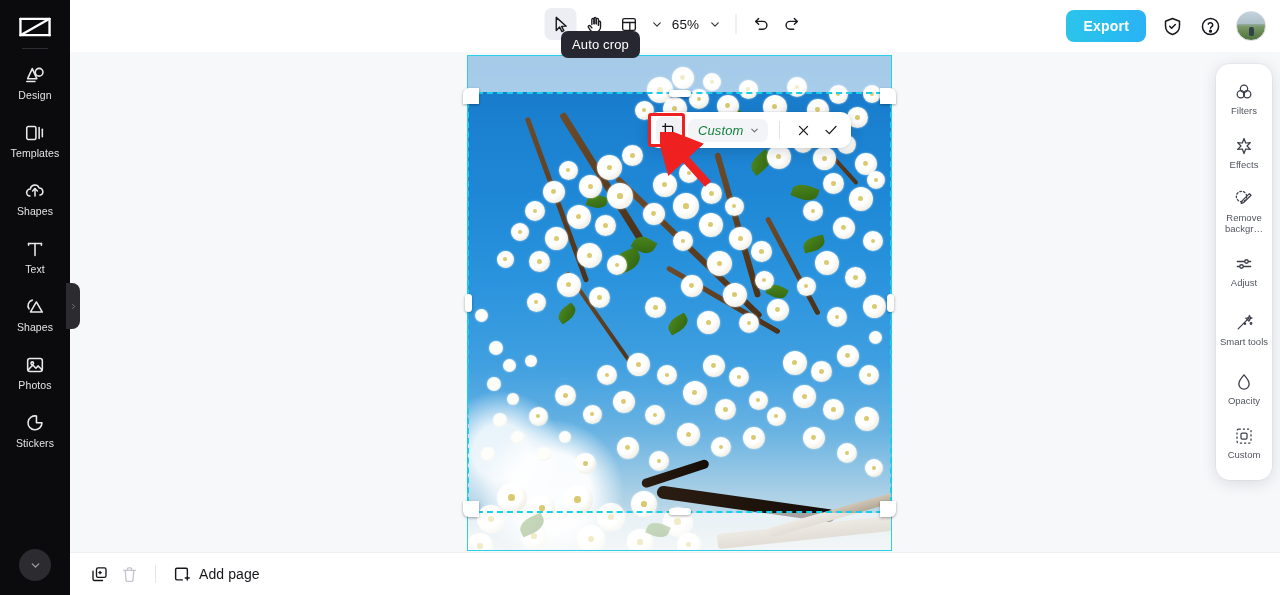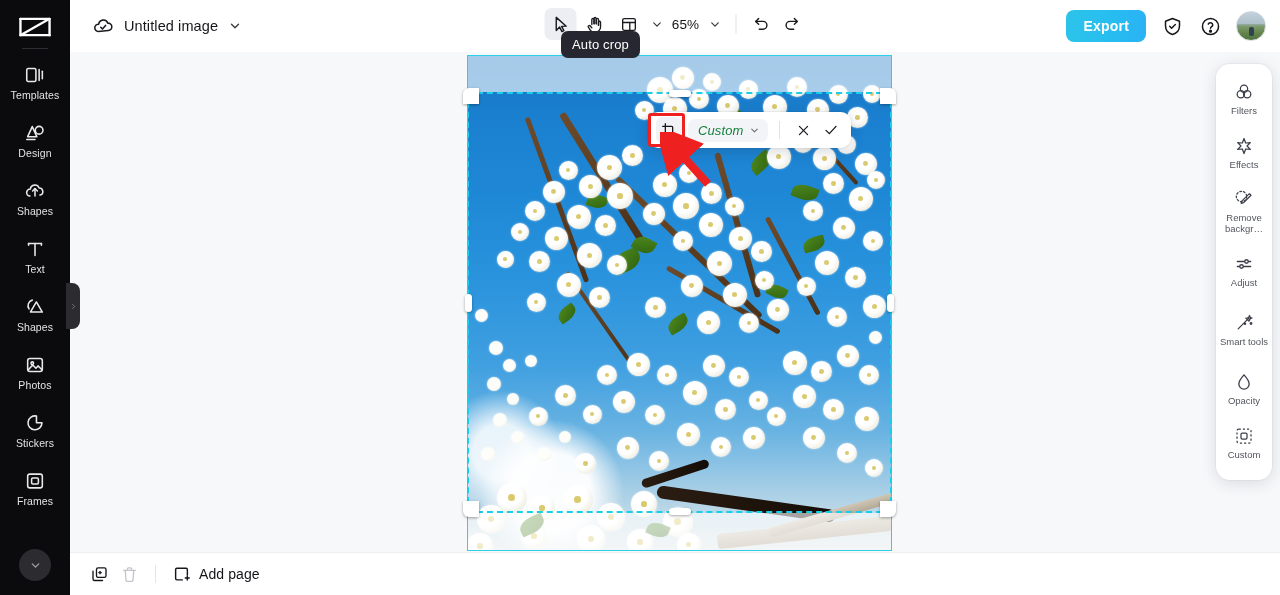--- a/index.html
+++ b/index.html
@@ -270,37 +270,37 @@
         <path d="M6 4 L38 4 L6 22 L38 22"></path>
         <path d="M6 4 L6 22"></path>
         <path d="M38 4 L38 22"></path>
       </svg>
     </div>
     <div class="logo-divider"></div>
 
     <div class="nav-item">
       <span class="nav-ico">
         <svg viewBox="0 0 24 24" fill="none" stroke="currentColor" stroke-width="1.7" stroke-linecap="round" stroke-linejoin="round">
+          <path d="M4 16 L9 5 L14 16 Z"></path>
+          <circle cx="16.5" cy="9" r="4.2"></circle>
+          <path d="M3 19 h9"></path>
+        </svg>
+      </span>
+      <span class="nav-lbl">Design</span>
+    </div>
+
+    <div class="nav-item">
+      <span class="nav-ico">
+        <svg viewBox="0 0 24 24" fill="none" stroke="currentColor" stroke-width="1.7" stroke-linecap="round" stroke-linejoin="round">
           <rect x="3" y="5" width="10" height="14" rx="1.6"></rect>
           <path d="M16.5 6 v12"></path>
             <path d="M20 8 v8"></path>
         </svg>
       </span>
       <span class="nav-lbl">Templates</span>
-    </div>
-
-    <div class="nav-item">
-      <span class="nav-ico">
-        <svg viewBox="0 0 24 24" fill="none" stroke="currentColor" stroke-width="1.7" stroke-linecap="round" stroke-linejoin="round">
-          <path d="M4 16 L9 5 L14 16 Z"></path>
-          <circle cx="16.5" cy="9" r="4.2"></circle>
-          <path d="M3 19 h9"></path>
-        </svg>
-      </span>
-      <span class="nav-lbl">Design</span>
     </div>
 
     <div class="nav-item">
       <span class="nav-ico">
         <svg viewBox="0 0 24 24" fill="none" stroke="currentColor" stroke-width="1.7" stroke-linecap="round" stroke-linejoin="round">
           <path d="M6.5 17.5 a3.8 3.8 0 0 1 .4 -7.6 a5 5 0 0 1 9.6 -1.2 a3.9 3.9 0 0 1 1 7.7"></path>
           <path d="M12 17.5 V9.5"></path>
             <path d="M9.4 12 L12 9.3 L14.6 12"></path>
         </svg>
       </span>
@@ -342,29 +342,20 @@
 
     <div class="nav-item">
       <span class="nav-ico">
         <svg viewBox="0 0 24 24" fill="none" stroke="currentColor" stroke-width="1.7" stroke-linecap="round" stroke-linejoin="round">
           <path d="M13.6 4.4 A7.6 7.6 0 1 0 19.6 11.8 L13.6 11.8 Z"></path>
         </svg>
       </span>
       <span class="nav-lbl">Stickers</span>
     </div>
 
-    <div class="nav-item">
-      <span class="nav-ico">
-        <svg viewBox="0 0 24 24" fill="none" stroke="currentColor" stroke-width="1.7" stroke-linecap="round" stroke-linejoin="round">
-          <rect x="4" y="4.5" width="16" height="15" rx="2.4"></rect>
-          <rect x="8.3" y="8.8" width="7.4" height="6.4" rx="1.3"></rect>
-        </svg>
-      </span>
-      <span class="nav-lbl">Frames</span>
-    </div>
 
     <div class="sb-scroll-btn">
       <svg width="13" height="13" viewBox="0 0 24 24" fill="none" stroke="#9fa1a8" stroke-width="2.4" stroke-linecap="round" stroke-linejoin="round">
         <path d="M6 9 L12 15 L18 9"></path>
       </svg>
     </div>
   </div>
 
   <div class="panel-handle">
     <svg width="7" height="11" viewBox="0 0 24 24" fill="none" stroke="#8b8d94" stroke-width="2.6" stroke-linecap="round" stroke-linejoin="round">
@@ -584,34 +575,20 @@
           <path d="M0,0 L6,3 L0,6 Z" fill="#ee2020"></path>
         </marker>
       </defs>
       <line x1="48" y1="52" x2="10" y2="10" stroke="#ee2020" stroke-width="8" stroke-linecap="butt" marker-end="url(#ah)"></line>
     </svg>
   </div>
 
   <div class="tooltip">Auto crop</div>
 
   <div class="topbar">
-    <div class="tb-left">
-      <span class="cloud-ico">
-        <svg viewBox="0 0 24 24" fill="none" stroke="currentColor" stroke-width="1.7" stroke-linecap="round" stroke-linejoin="round">
-          <path d="M6.8 18 a4 4 0 0 1 .5 -8 a5.2 5.2 0 0 1 10 -1.1 a4 4 0 0 1 .6 8 Z"></path>
-          <path d="M9.6 13.4 L11.4 15.2 L14.8 11.4"></path>
-        </svg>
-      </span>
-      <span class="doc-title">Untitled image</span>
-      <span class="chev-sm">
-        <svg viewBox="0 0 24 24" fill="none" stroke="currentColor" stroke-width="2.3" stroke-linecap="round" stroke-linejoin="round">
-          <path d="M6 9 L12 15 L18 9"></path>
-        </svg>
-      </span>
-    </div>
 
     <div class="tb-center">
       <div class="tool-btn active">
         <svg viewBox="0 0 24 24" fill="none" stroke="currentColor" stroke-width="1.8" stroke-linecap="round" stroke-linejoin="round">
           <path d="M6 3 L6 19.5 L10.3 15.3 L13.2 21 L15.6 19.8 L12.8 14.4 L18.6 14.1 Z"></path>
         </svg>
       </div>
       <div class="tool-btn">
         <svg viewBox="0 0 24 24" fill="none" stroke="currentColor" stroke-width="1.7" stroke-linecap="round" stroke-linejoin="round">
           <path d="M8 12 V5.6 a1.4 1.4 0 0 1 2.8 0 V11"></path>

